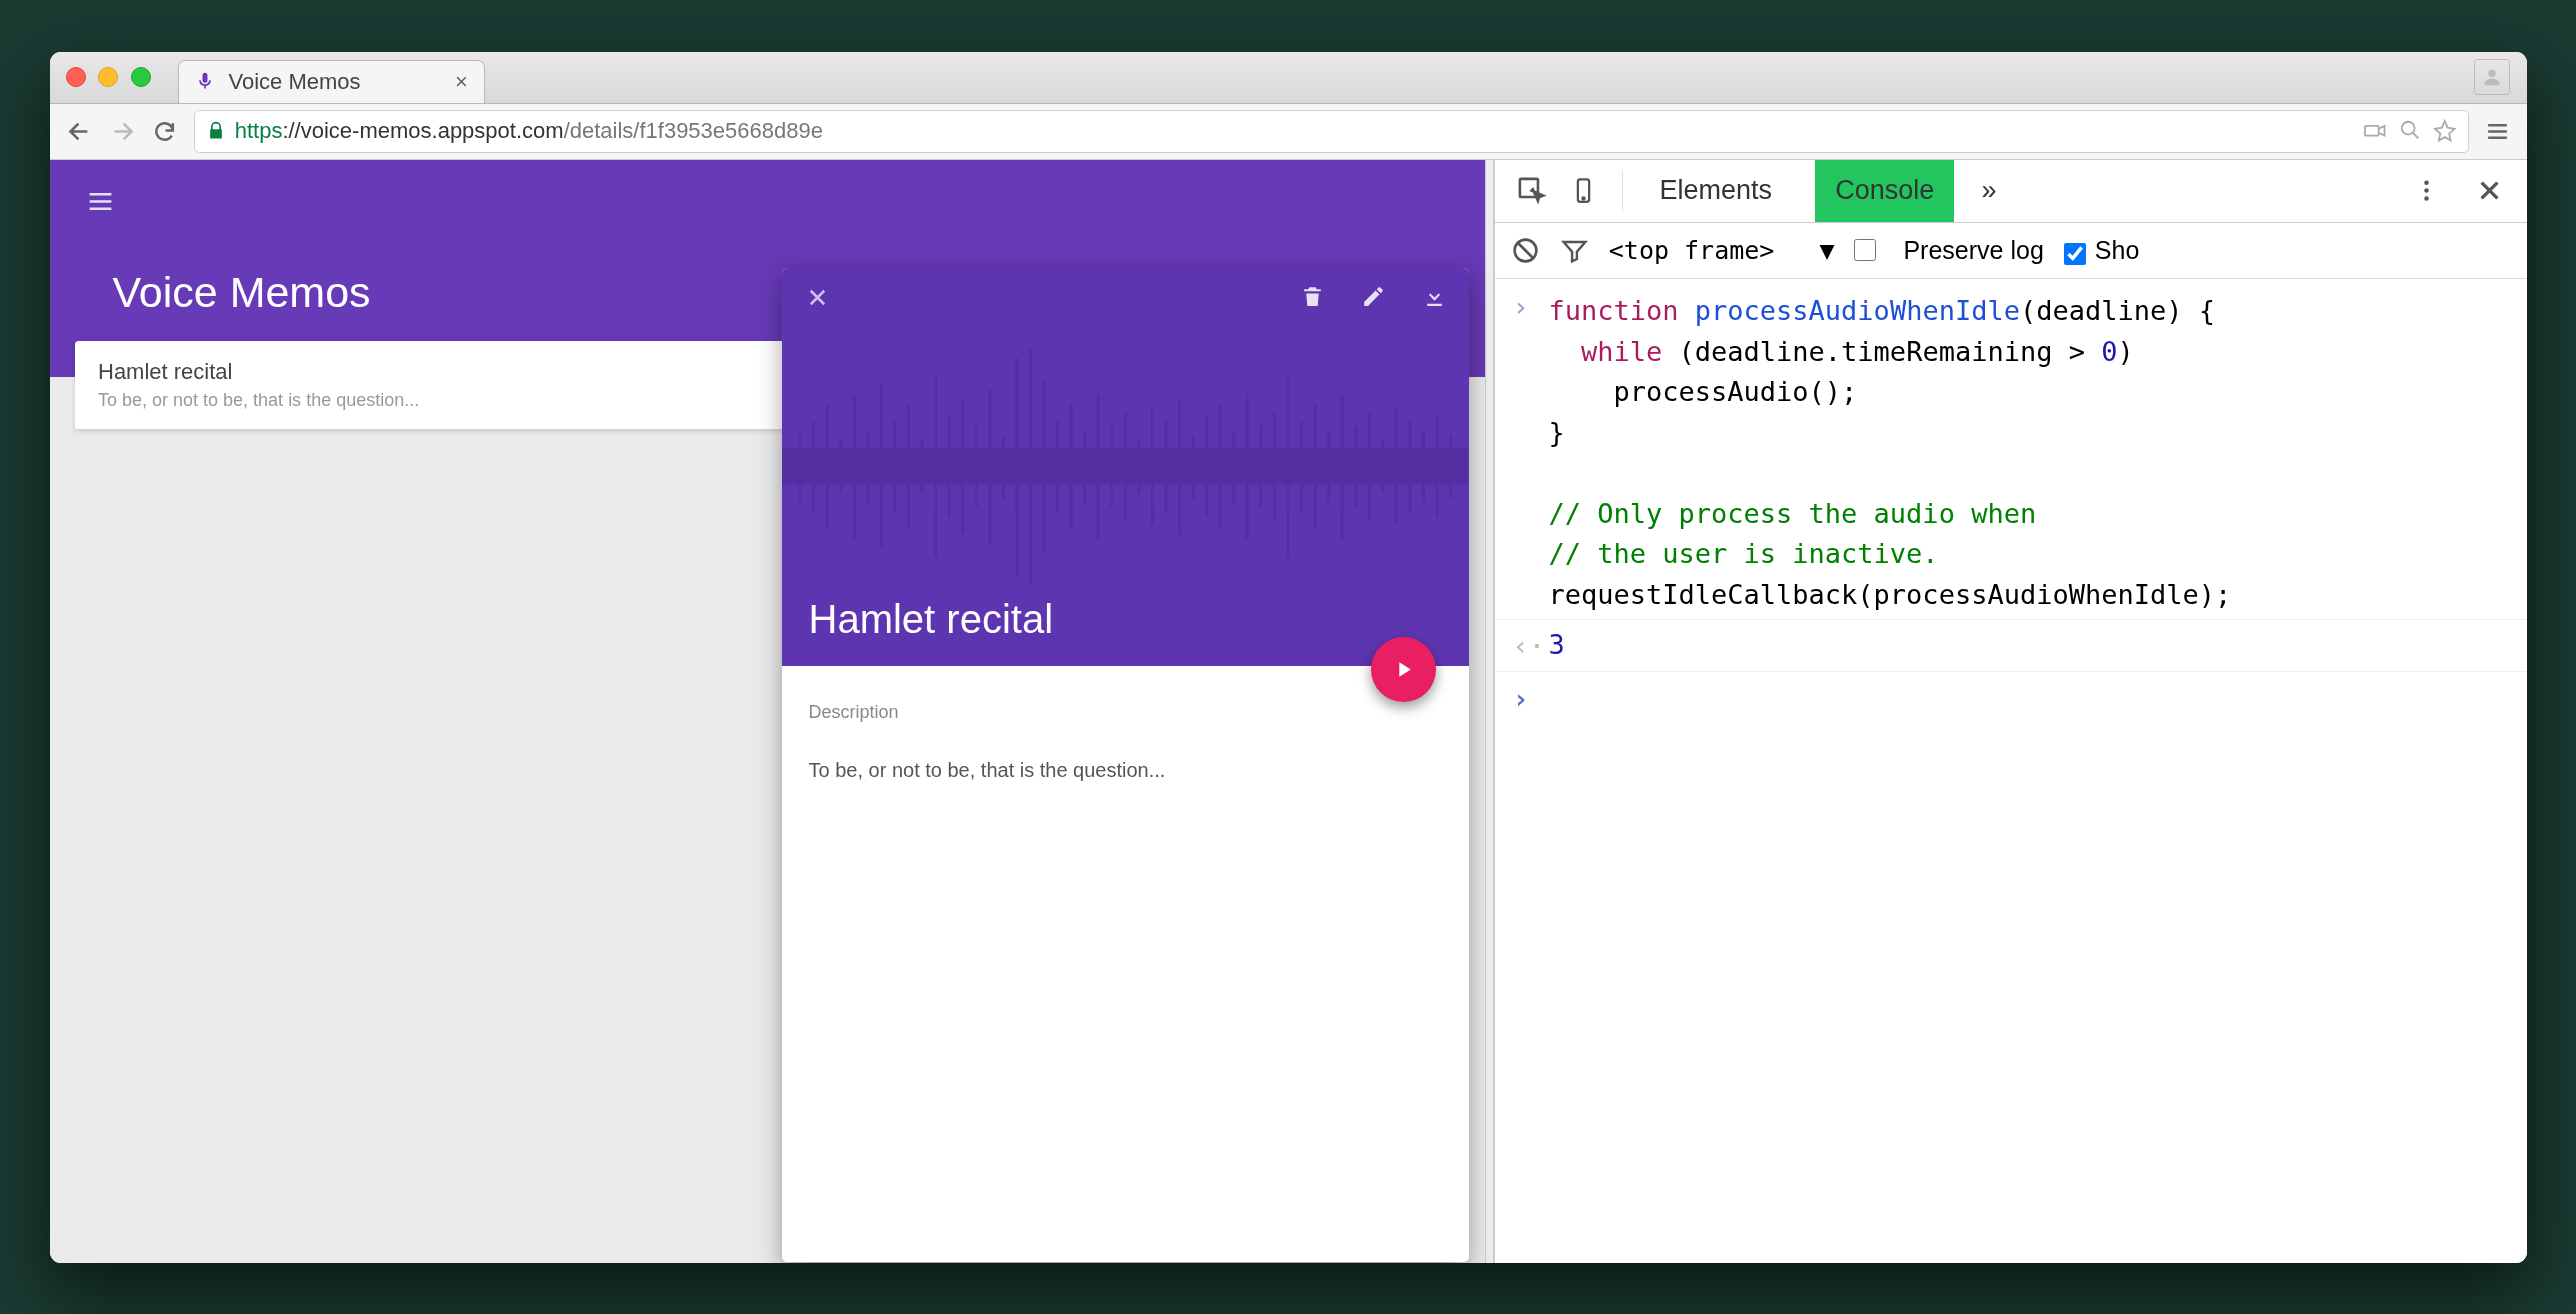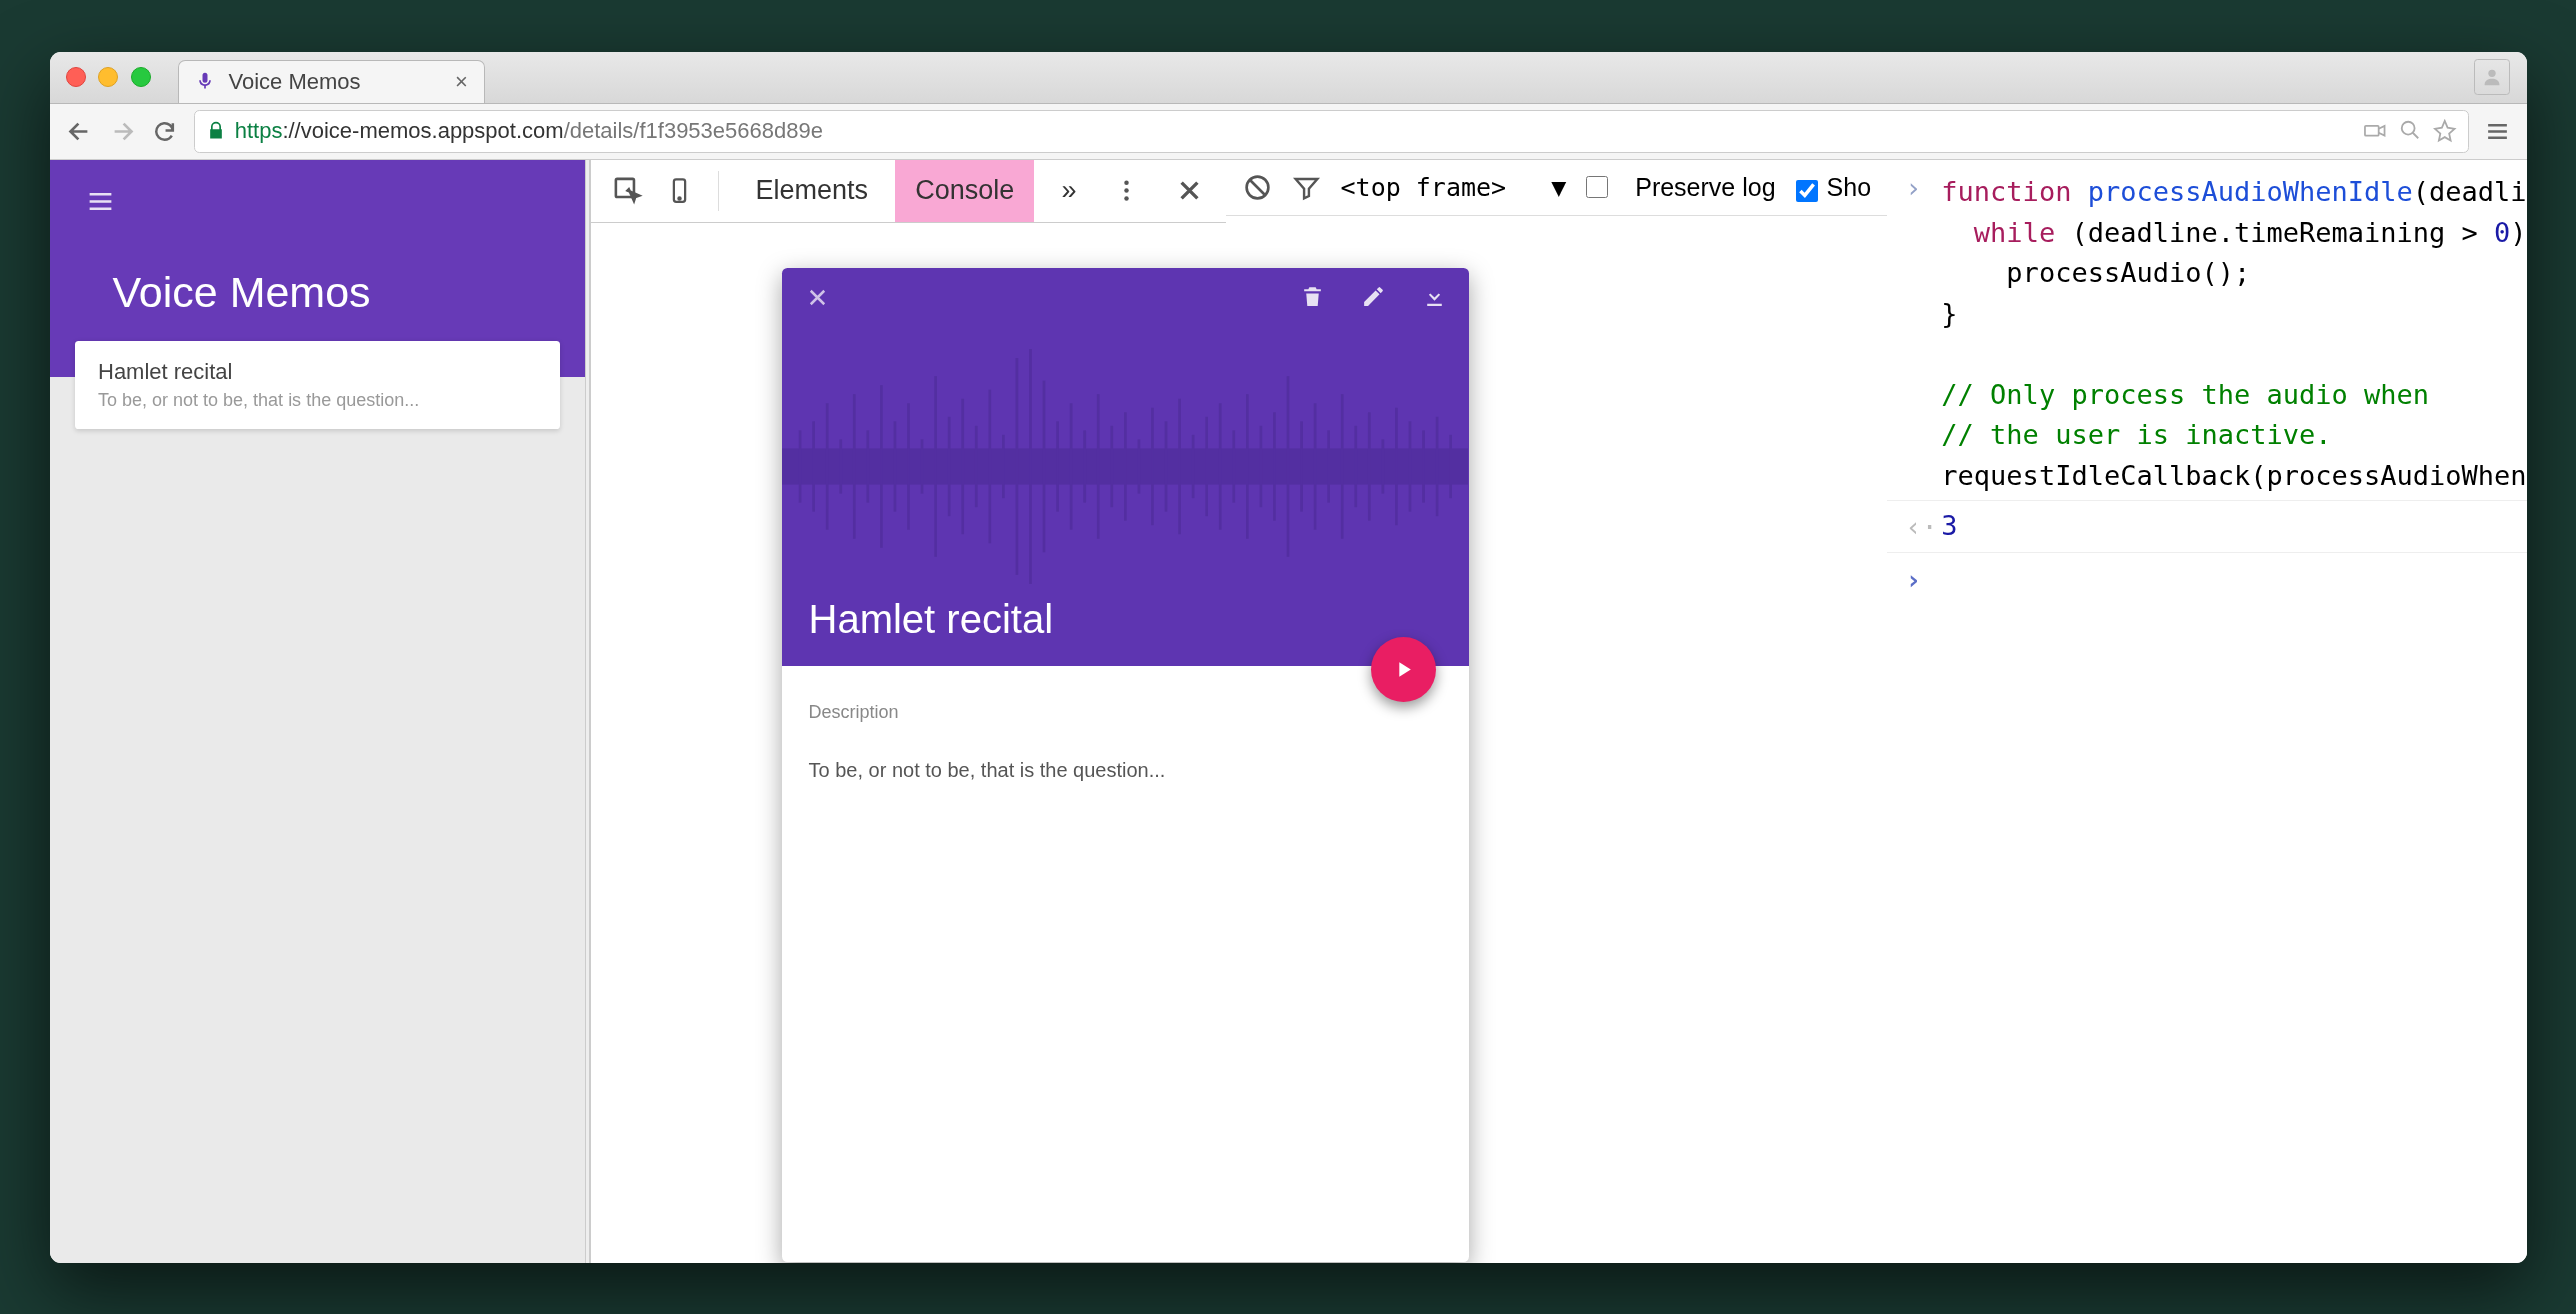--- a/index.html
+++ b/index.html
@@ -89,21 +89,21 @@
   justify-content: flex-end;
 }
 .omnibox .lock { color: #0b8043; }
 .omnibox .scheme { color: #0b8043; }
 .omnibox .path { color: #777; }
 .omnibox-right { margin-left: auto; display: flex; gap: 12.7px; color: #aaa; }
 .hamburger { color: #666; }
 
 .content-area { flex: 1; display: flex; overflow: hidden; }
 .app-pane { width: 1435px; background: #eaeaea; position: relative; display: flex; flex-direction: column; }
-.devtools-pane { flex: 1; background: #fff; border-left: 0.9px solid #ccc; display: flex; flex-direction: row; }
+.devtools-pane { flex: 1; background: #fff; border-left: 0.9px solid #ccc; display: flex; flex-direction: column; }
 
 .app-header {
   background: #673AB7;
   height: 217px;
   padding: 27px 36px;
   position: relative;
   color: #fff;
 }
 .app-menu-icon { position: absolute; top: 27px; left: 36px; color: rgba(255,255,255,0.85); }
 .app-title { font-size: 43px; font-weight: 400; margin-top: 81px; margin-left: 27px; }
@@ -186,21 +186,21 @@
   height: 63px;
   display: flex;
   align-items: center;
   border-bottom: 0.9px solid #ccc;
   padding: 0 14.5px;
   gap: 7.2px;
 }
 .dt-icon-btn { width: 45px; height: 45px; display: flex; align-items: center; justify-content: center; color: #555; }
 .dt-sep { width: 0.9px; height: 40px; background: #ddd; margin: 0 9px; }
 .dt-tab { padding: 16.3px 20px; font-size: 27px; color: #333; height: 63px; display: flex; align-items: center; }
-.dt-tab.active { background: #f9a8d4; }
+.dt-tab.active { background: #22c55e; margin-left: 16px; }
 .dt-tabs-right { margin-left: auto; display: flex; align-items: center; gap: 18px; }
 .dt-toolbar {
   height: 56px;
   display: flex;
   align-items: center;
   padding: 0 16.3px;
   gap: 20px;
   border-bottom: 0.9px solid #ddd;
   font-size: 25px;
 }

